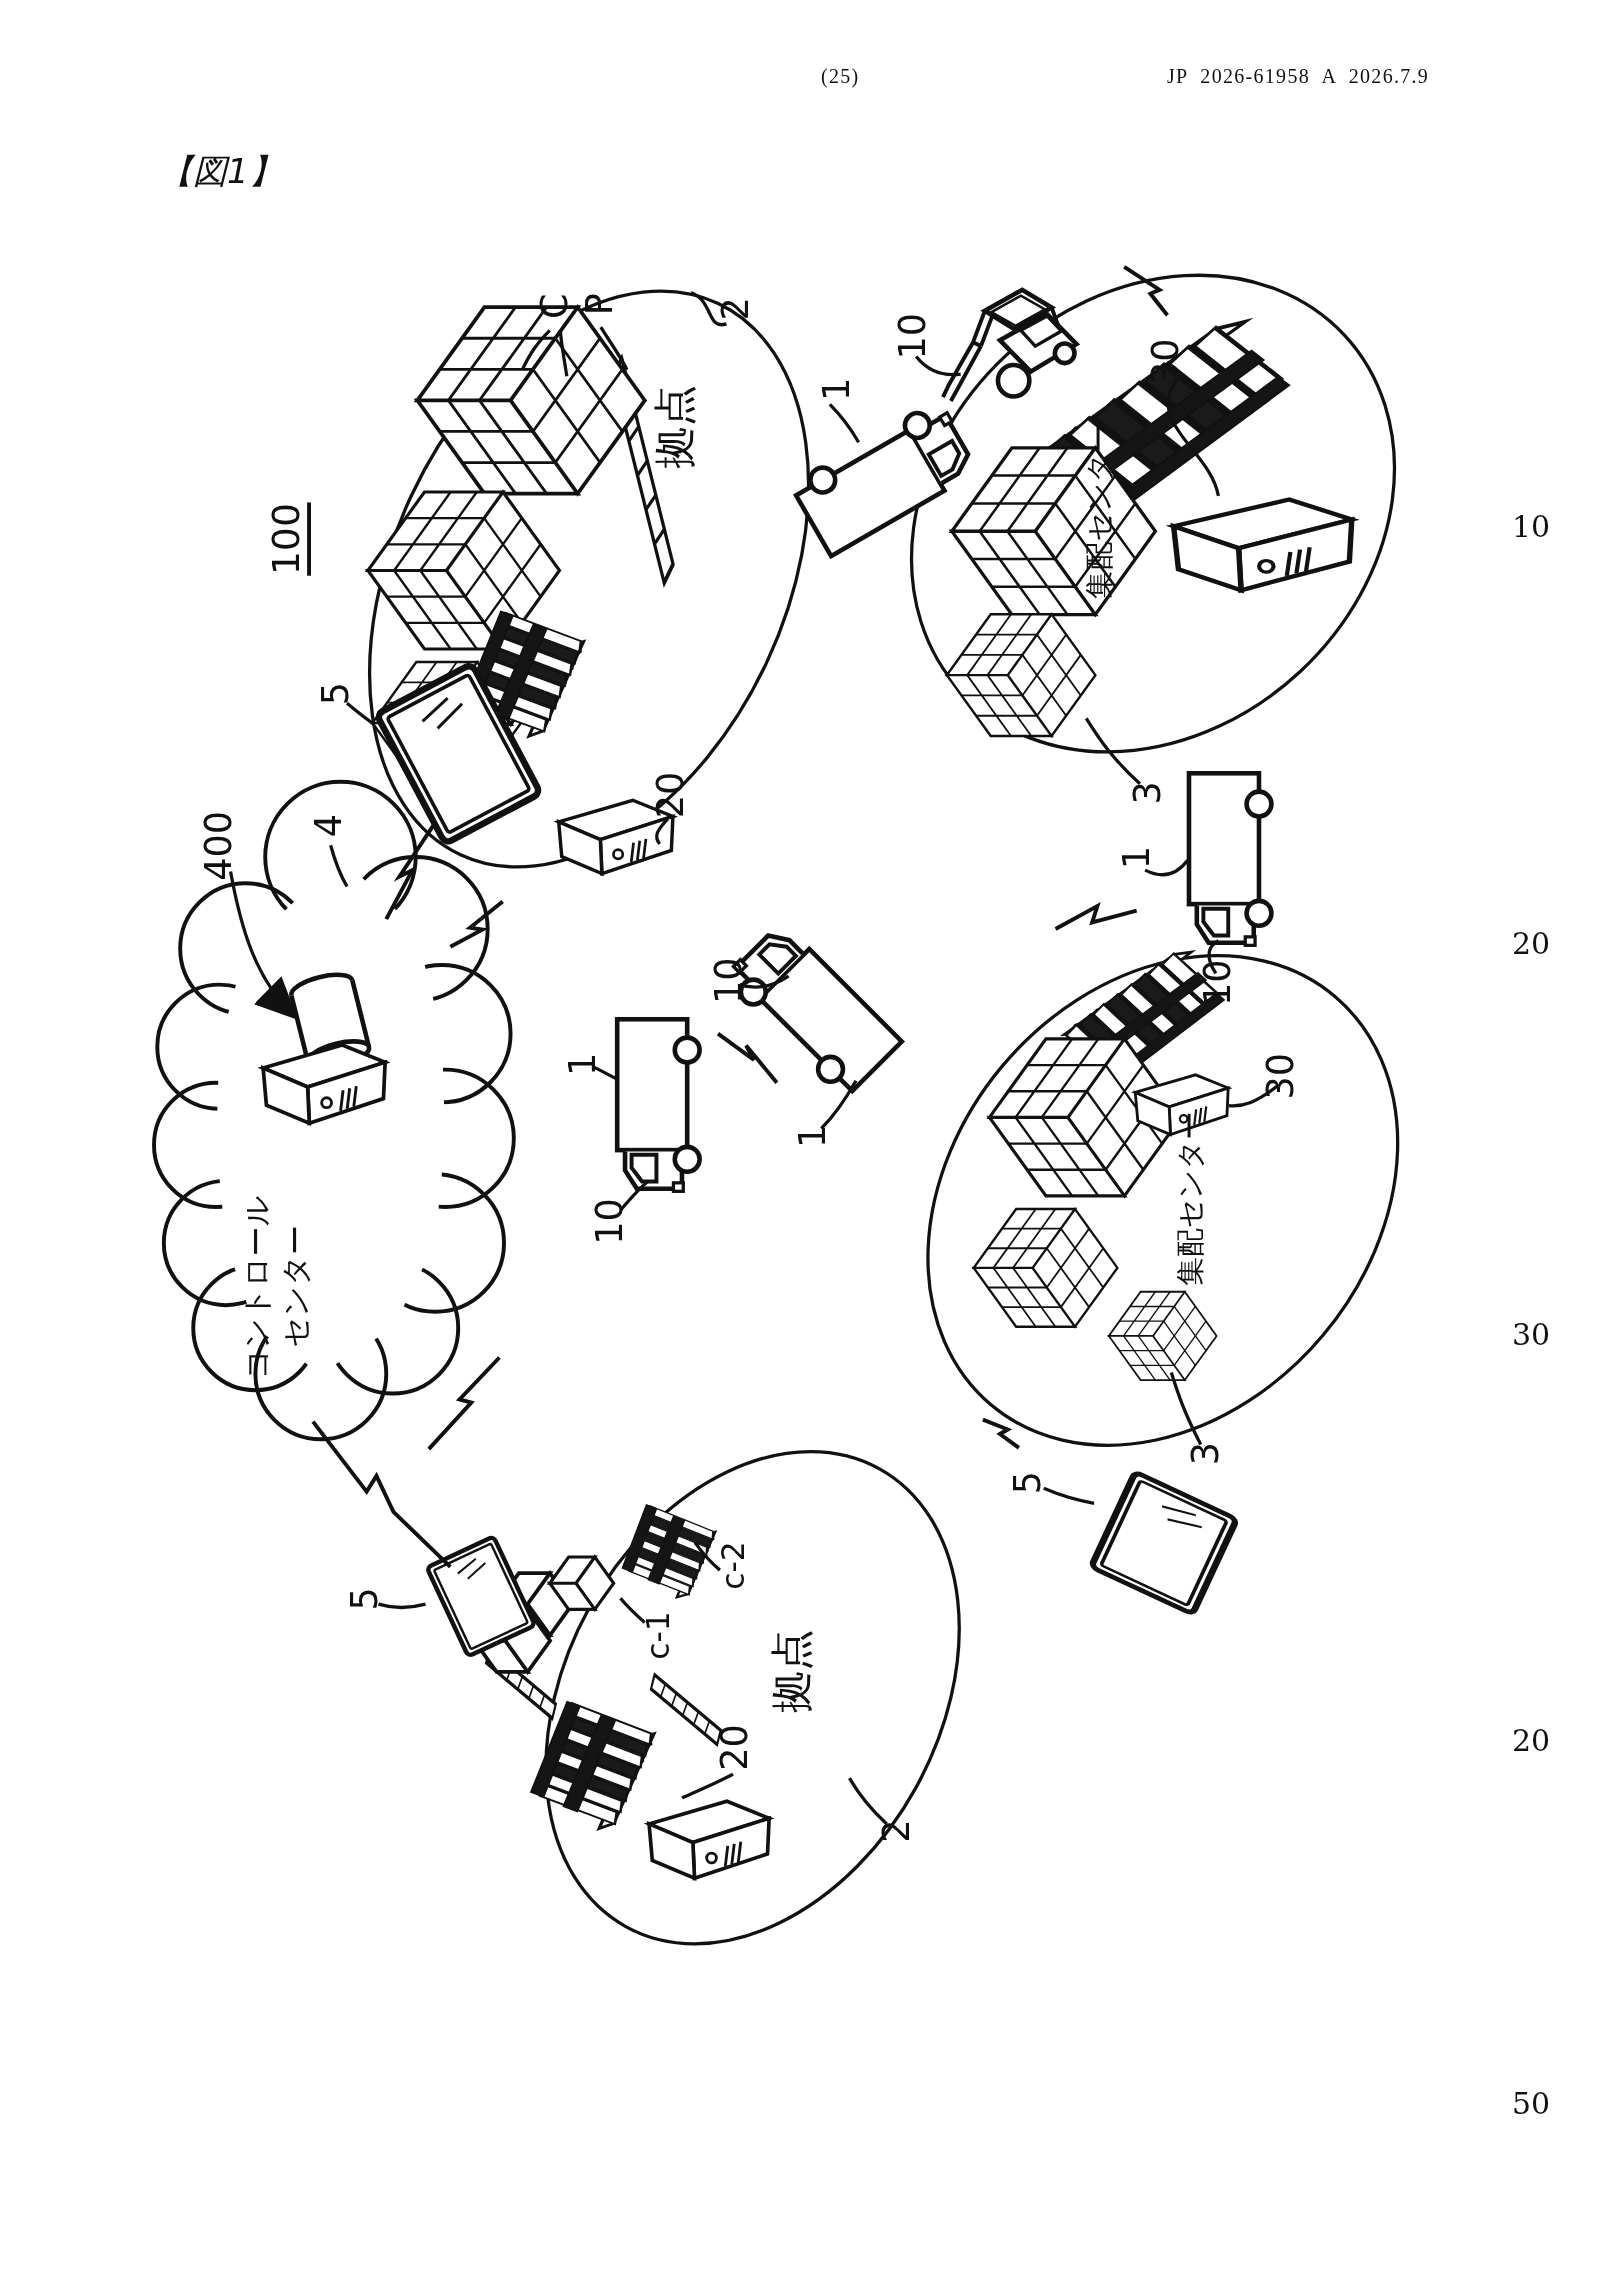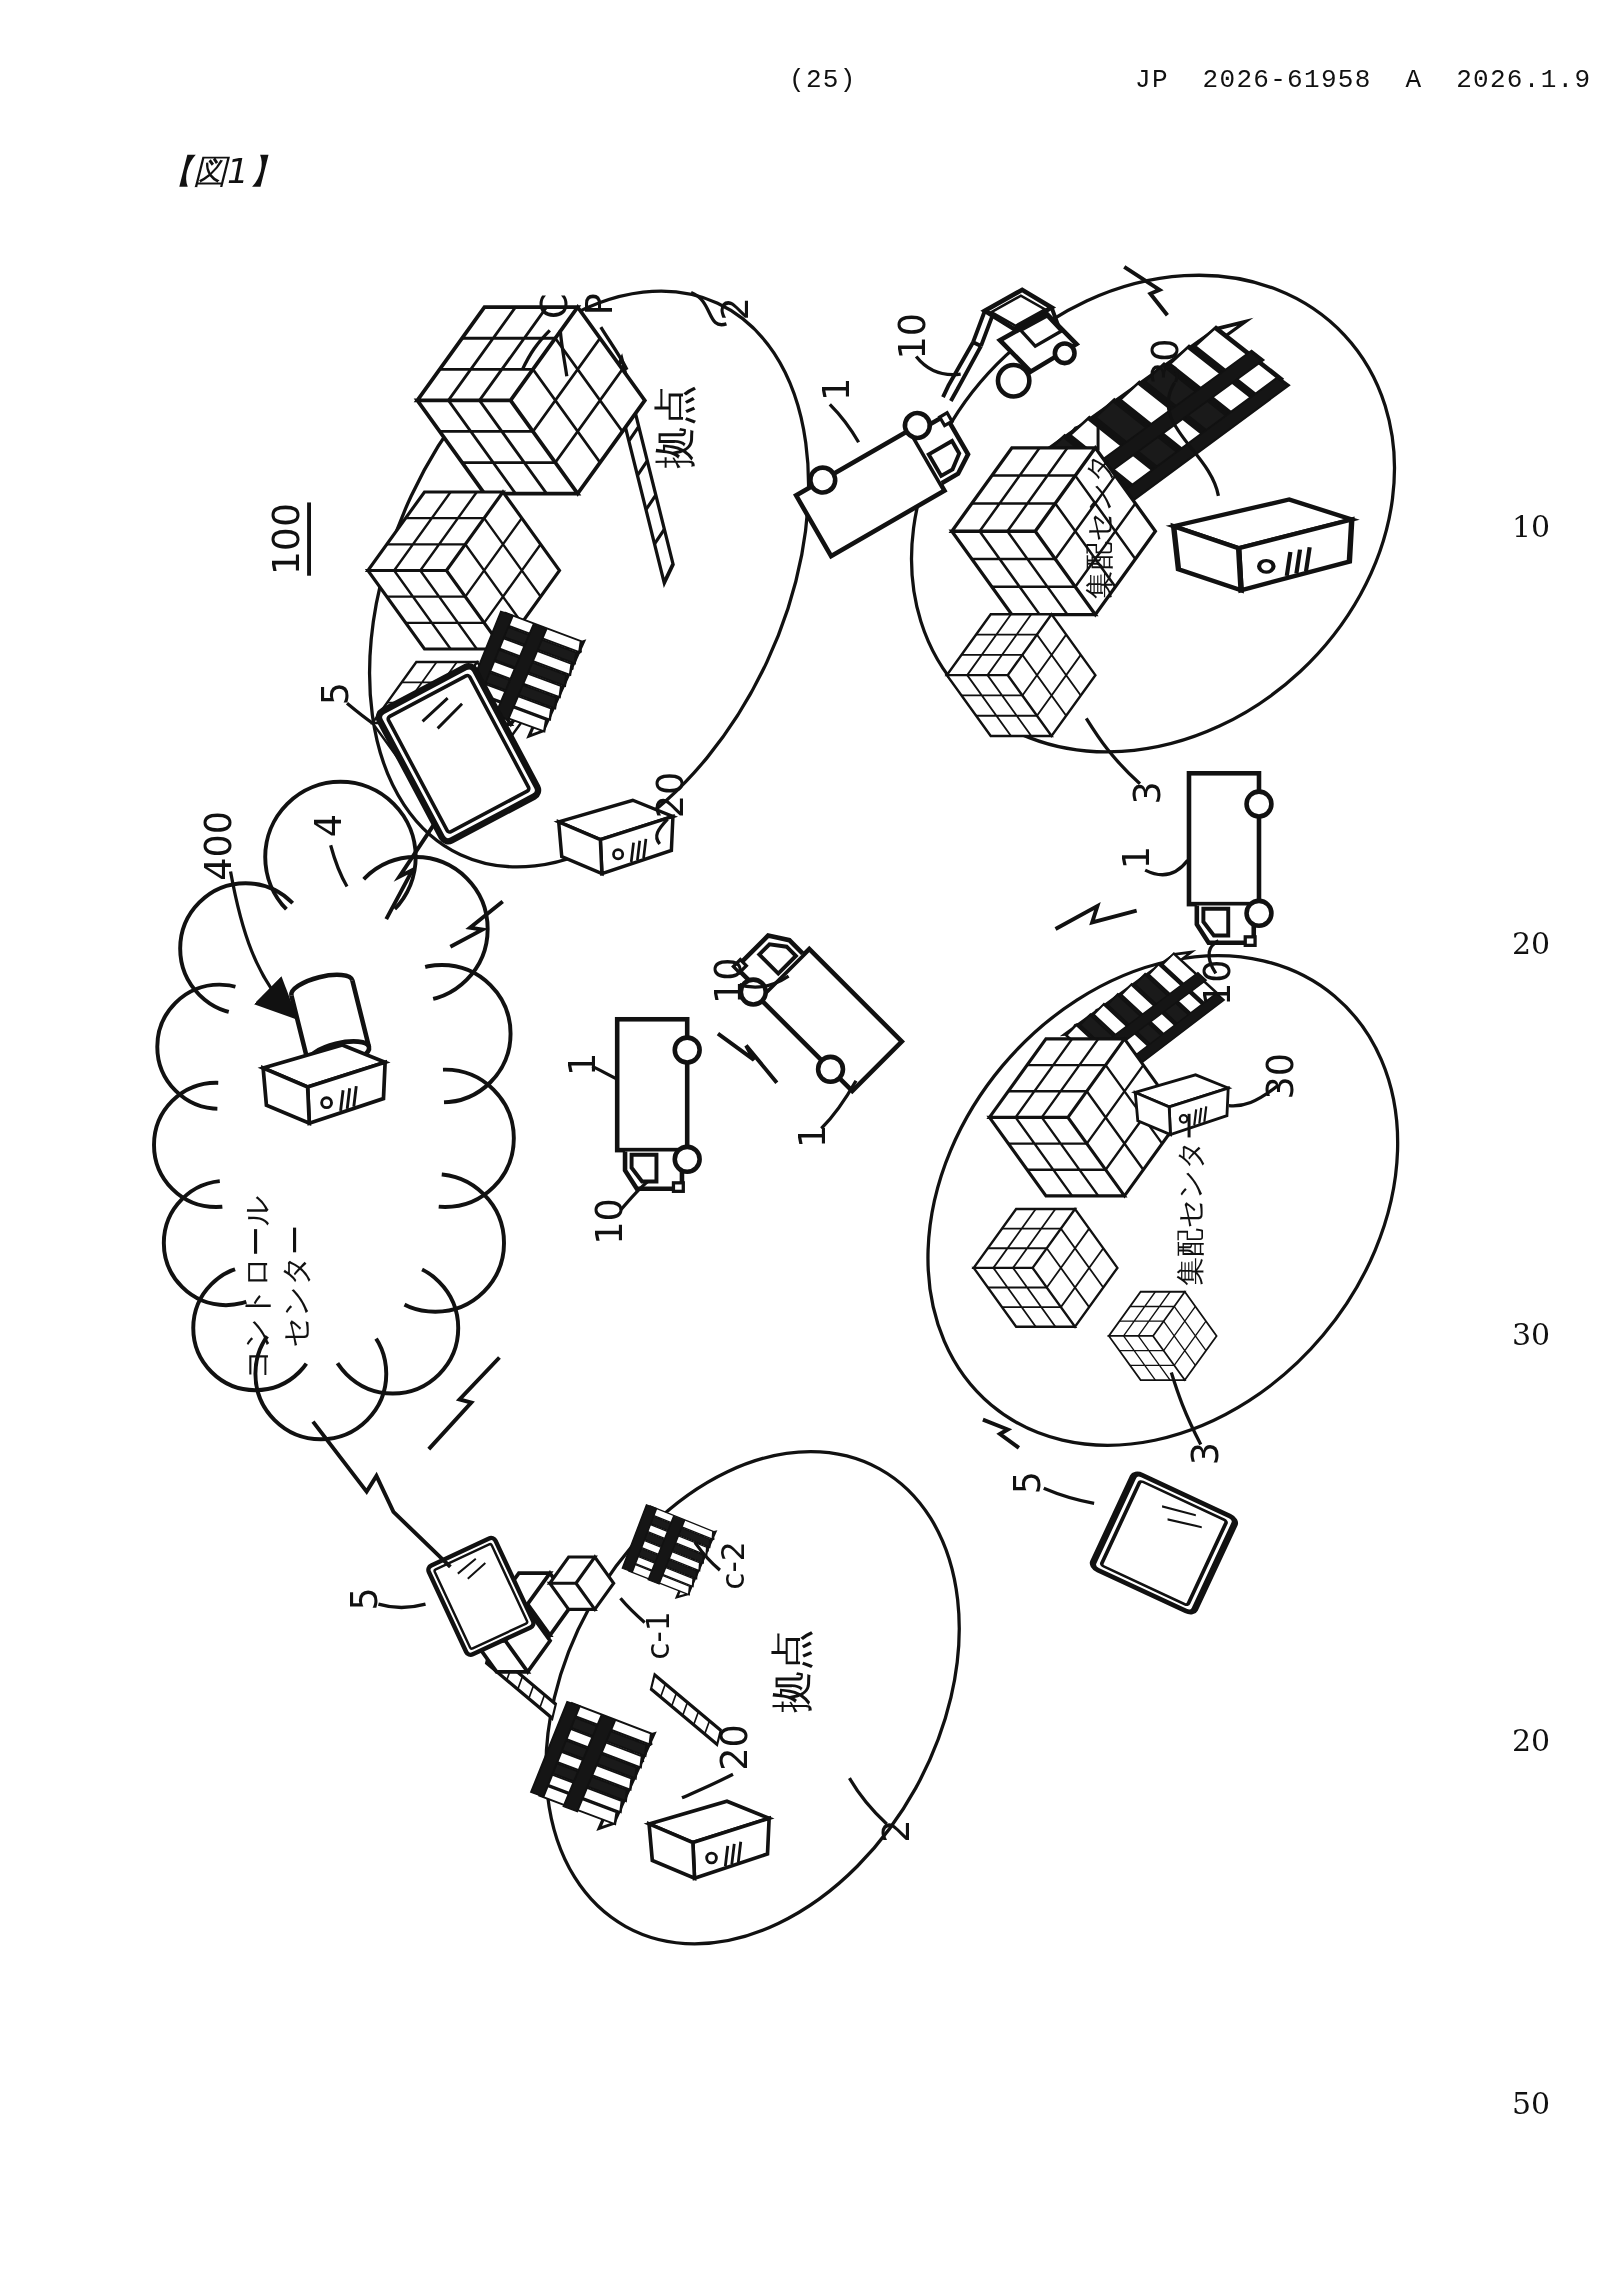--- a/index.html
+++ b/index.html
@@ -1,31 +1,31 @@
 <!DOCTYPE html>
 <html style="font-size:10.5px"><head>
 <meta charset="utf-8">
 <style>
   html,body{margin:0;padding:0;background:#e8e8e8;}
   .page{position:relative;width:1623px;height:2295px;background:#ffffff;overflow:hidden;
         font-family:"Liberation Sans",sans-serif;color:#111;}
-  .hdr{position:absolute;font-family:Liberation Mono, monospace;font-size:26px;letter-spacing:1.3px;white-space:pre;}
+  .hdr{position:absolute;font-family:Liberation Serif, serif;font-size:20px;letter-spacing:1.3px;white-space:pre;margin-left:32px;}
   .figcap{position:absolute;left:159px;top:149px;font-size:34px;font-family:"DejaVu Sans",sans-serif;font-style:italic;}
   .lineno{position:absolute;left:1495px;width:72px;text-align:center;
           font-family:"DejaVu Serif","Liberation Serif",serif;font-size:30px;}
   svg text{font-family:"DejaVu Sans",sans-serif;fill:#111;}
   svg .ln{stroke:#111;fill:none;}
 </style>
 </head>
 <body>
 
 <div class="page">
 
   <div class="hdr" style="left:789px;top:65px;">(25)</div>
-  <div class="hdr" style="left:1135px;top:65px;">JP  2026-61958  A  2026.1.9</div>
+  <div class="hdr" style="left:1135px;top:65px;">JP  2026-61958  A  2026.7.9</div>
   <div class="figcap">【図1】</div>
 
   <div class="lineno" style="top:509px;">10</div>
   <div class="lineno" style="top:926px;">20</div>
   <div class="lineno" style="top:1317px;">30</div>
   <div class="lineno" style="top:1723px;">20</div>
   <div class="lineno" style="top:2086px;">50</div>
 
   <svg style="position:absolute;left:0;top:0;" width="1623" height="2295" viewBox="0 0 2480 3508">
     <defs>

